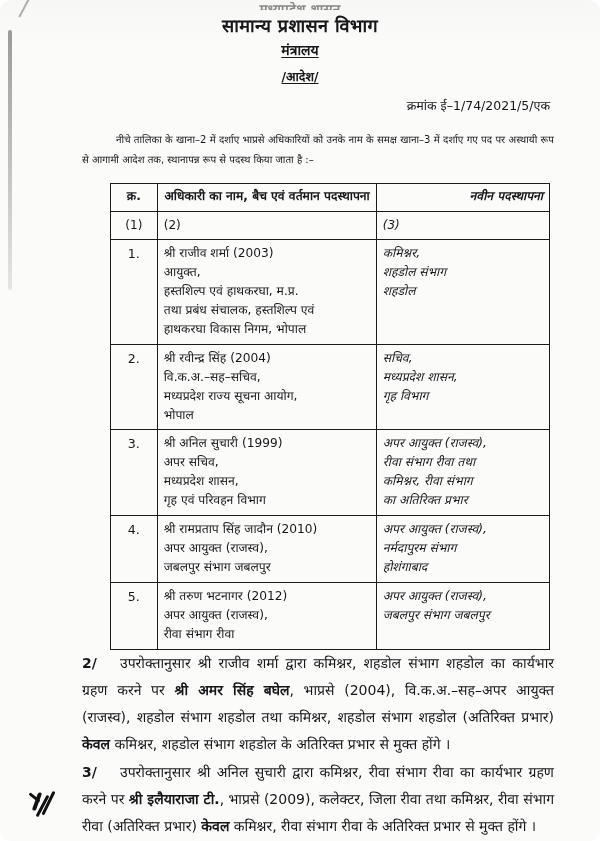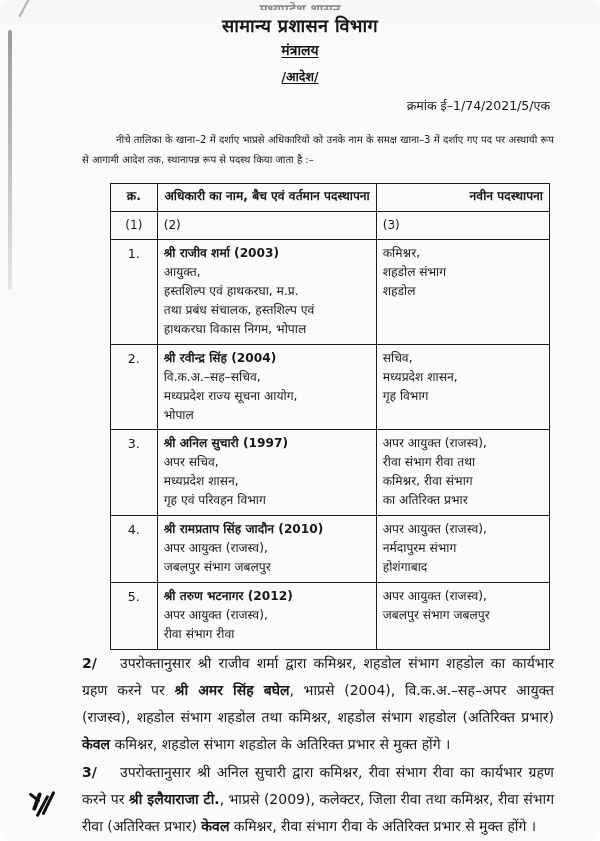--- a/index.html
+++ b/index.html
@@ -130,25 +130,25 @@
     font-weight: 400;
     line-height: 1.55;
   }
   table.order-table th {
     text-align: right;
     font-weight: 700;
     line-height: 1.45;
   }
   .c-sn  { width: 36px; text-align: center !important; }
   .c-nm  { width: 228px; }
-  .c-new { width: 176px; }
+  .c-new { width: 176px; font-style: italic; }
   .numrow td { text-align: center; padding: 1px 4px 2px 4px; font-size: 12px; }
   .numrow td.c-sn { text-align: center; }
   .cell-name-line1 {
-    font-weight: 700;
+    font-weight: 400;
     display: block;
   }
   .cell-line { display: block; }
   .sn-cell { font-weight: 700; font-size: 12.6px; }
 
   
   .para {
     margin-top: 0;
     font-size: 14px;
     line-height: 1.95;
@@ -270,21 +270,21 @@
           <td class="c-new">
             <span class="cell-line">सचिव,</span>
             <span class="cell-line">मध्यप्रदेश शासन,</span>
             <span class="cell-line">गृह विभाग</span>
           </td>
         </tr>
 
         <tr>
           <td class="c-sn sn-cell">3.</td>
           <td class="c-nm">
-            <span class="cell-name-line1">श्री अनिल सुचारी (1997)</span>
+            <span class="cell-name-line1">श्री अनिल सुचारी (1999)</span>
             <span class="cell-line">अपर सचिव,</span>
             <span class="cell-line">मध्यप्रदेश शासन,</span>
             <span class="cell-line">गृह एवं परिवहन विभाग</span>
           </td>
           <td class="c-new">
             <span class="cell-line">अपर आयुक्त (राजस्व),</span>
             <span class="cell-line">रीवा संभाग रीवा तथा</span>
             <span class="cell-line">कमिश्नर, रीवा संभाग</span>
             <span class="cell-line">का अतिरिक्त प्रभार</span>
           </td>

